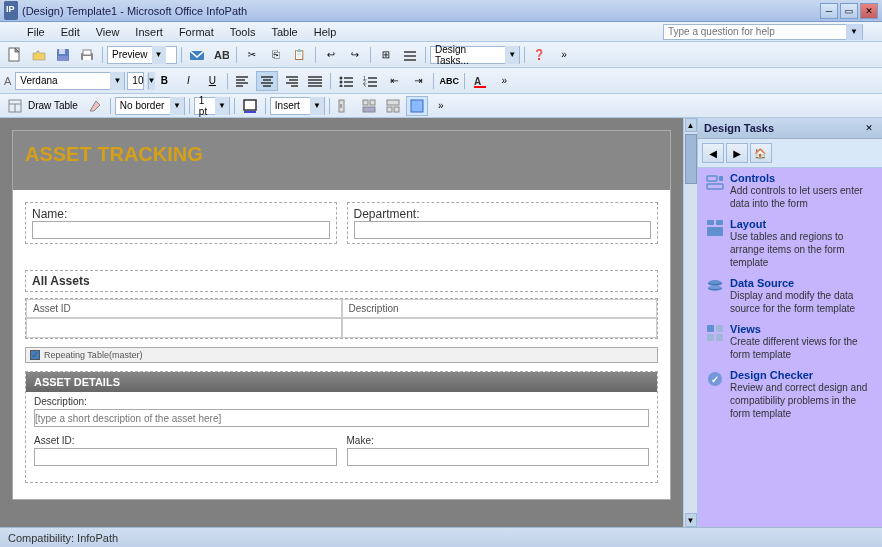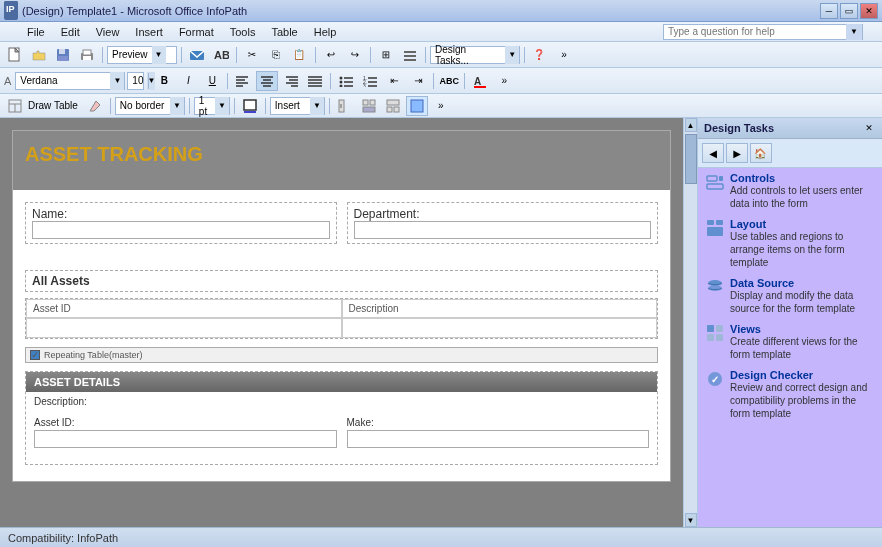--- a/index.html
+++ b/index.html
@@ -505,20 +505,21 @@
             <div class="checkbox-icon">✓</div>
             <span>Repeating Table(master)</span>
           </div>
         </div>
 
         <div style="padding: 0 12px 8px 12px;">
           <div class="asset-details-section">
             <div class="asset-details-header">ASSET DETAILS</div>
             <div class="detail-field">
               <div class="detail-label">Description:</div>
+              <input class="detail-input" type="text" placeholder="[type a short description of the asset here]" style="">
             </div>
             <div class="form-row" style="padding: 4px 8px 8px 8px;">
               <div style="flex:1;">
                 <div class="detail-label">Asset ID:</div>
                 <input style="width: 100%; height: 18px; border: 1px solid rgb(170, 170, 170);" type="text">
               </div>
               <div style="flex:1;">
                 <div class="detail-label">Make:</div>
                 <input style="width: 100%; height: 18px; border: 1px solid rgb(170, 170, 170);" type="text">
               </div>

